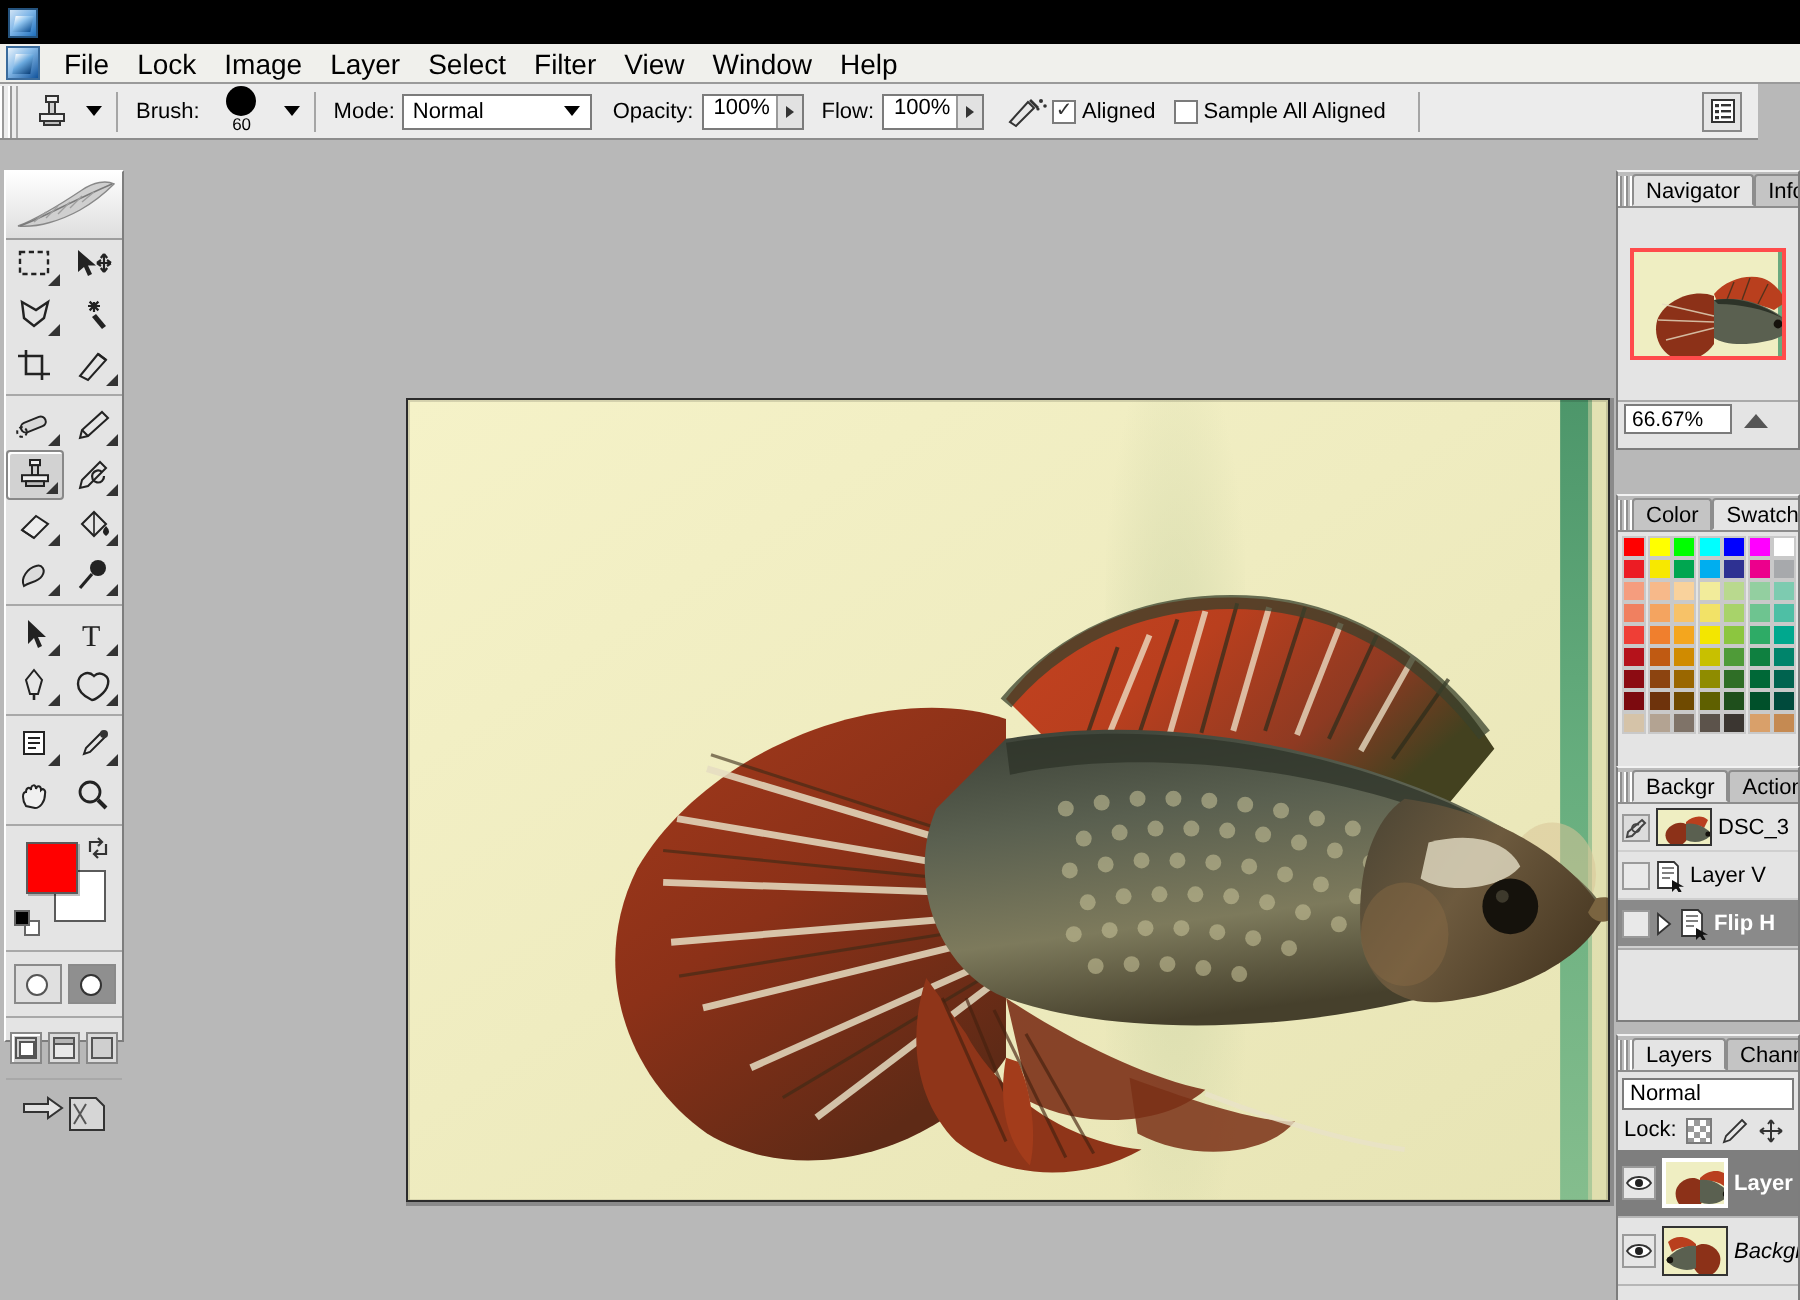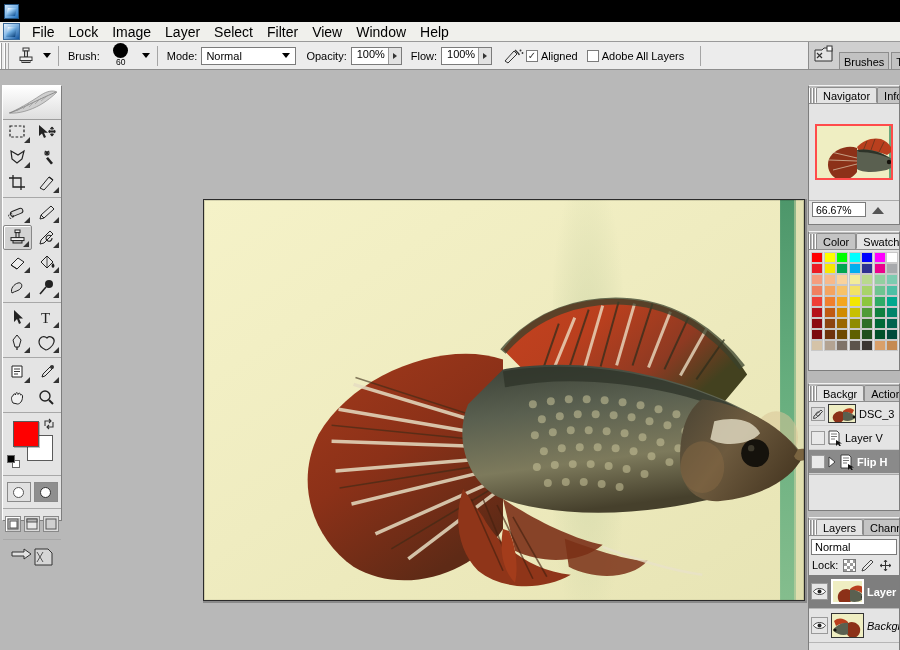--- a/index.html
+++ b/index.html
@@ -240,21 +240,21 @@
     width:54px; height:15px; background:#fff; border:1px solid #7b7b7b; font-size:10.5px;
     display:flex; align-items:center; padding-left:3px;
   }
   .slider-ico { width:16px;height:10px; position:relative; }
   .slider-ico:after{
     content:""; position:absolute; left:2px; top:2px;
     border-left:6px solid transparent;border-right:6px solid transparent;border-bottom:7px solid #555;
   }
 
   
-  #swatches { top:231px; height:140px; }
+  #swatches { top:247px; height:140px; }
   .sw-grid { display:grid; grid-template-columns: repeat(7, 1fr); gap:0; padding:2px 0 0 2px;}
   .sw-cell { width:12px; height:11px; border:1px solid #c9c9c9; }
 
   
   #history { top:383px; height:128px; }
   .hist-row {
     height:24px; display:flex; align-items:center; gap:3px; padding-left:2px;
     border-bottom:1px solid #cfcfcf; font-size:11px; white-space:nowrap; overflow:hidden;
   }
   .hist-row.sel { background:#8a8a8a; color:#fff; font-weight:bold; }
@@ -370,51 +370,40 @@
         <circle cx="17" cy="7.5" r="0.8" fill="#333"></circle>
       </svg>
     </div>
 
     <label class="chk-lbl">
       <span class="chk on"></span>
       <span>Aligned</span>
     </label>
     <label class="chk-lbl">
       <span class="chk"></span>
-      <span>Adobe All Layers</span>
+      <span>Sample All Aligned</span>
     </label>
 
     <div class="ob-sep"></div>
 
     <div style="flex:1"></div>
 
     <div class="sq-btn" style="margin-right:8px">
       <svg width="13" height="13" viewBox="0 0 13 13">
         <rect x="1" y="1" width="11" height="11" fill="#fff" stroke="#333"></rect>
         <rect x="2.5" y="3" width="2" height="1.6" fill="#333"></rect>
         <rect x="5.5" y="3" width="5" height="1.2" fill="#333"></rect>
         <rect x="2.5" y="6" width="2" height="1.6" fill="#333"></rect>
         <rect x="5.5" y="6" width="5" height="1.2" fill="#333"></rect>
         <rect x="2.5" y="9" width="2" height="1.6" fill="#333"></rect>
         <rect x="5.5" y="9" width="5" height="1.2" fill="#333"></rect>
       </svg>
     </div>
   </div>
 
-  <div class="palette-well">
-    <div style="position:absolute;left:5px;top:3px">
-      <svg width="20" height="20" viewBox="0 0 20 20">
-        <path d="M1 5 L8 5 L10 3 L18 3 L18 16 L1 16 Z" fill="#e4e4e4" stroke="#333"></path>
-        <path d="M3 8 L8 13 M8 8 L3 13" stroke="#333" stroke-width="1.2"></path>
-        <rect x="13" y="1" width="5" height="5" fill="#fff" stroke="#333"></rect>
-      </svg>
-    </div>
-    <div class="well-tab" style="margin-left:30px">Brushes</div>
-    <div class="well-tab" style="margin-left:2px">T</div>
-  </div>
 
   <div class="toolbox">
     <div class="tb-logo">
       <svg class="feather" viewBox="0 0 52 26">
         <path d="M2 23 C10 20 22 13 34 5 C40 1 46 0 50 2 C46 6 40 11 33 15 C24 20 12 24 2 23 Z" fill="#cfcfcf" stroke="#888" stroke-width="0.7"></path>
         <path d="M3 23 C14 19 28 11 49 2" stroke="#7a7a7a" stroke-width="0.8" fill="none"></path>
         <path d="M10 21 L16 16 M16 19 L22 13 M22 17 L28 11 M28 14 L34 8 M34 11 L40 6" stroke="#9e9e9e" stroke-width="0.7" fill="none"></path>
       </svg>
     </div>
 

